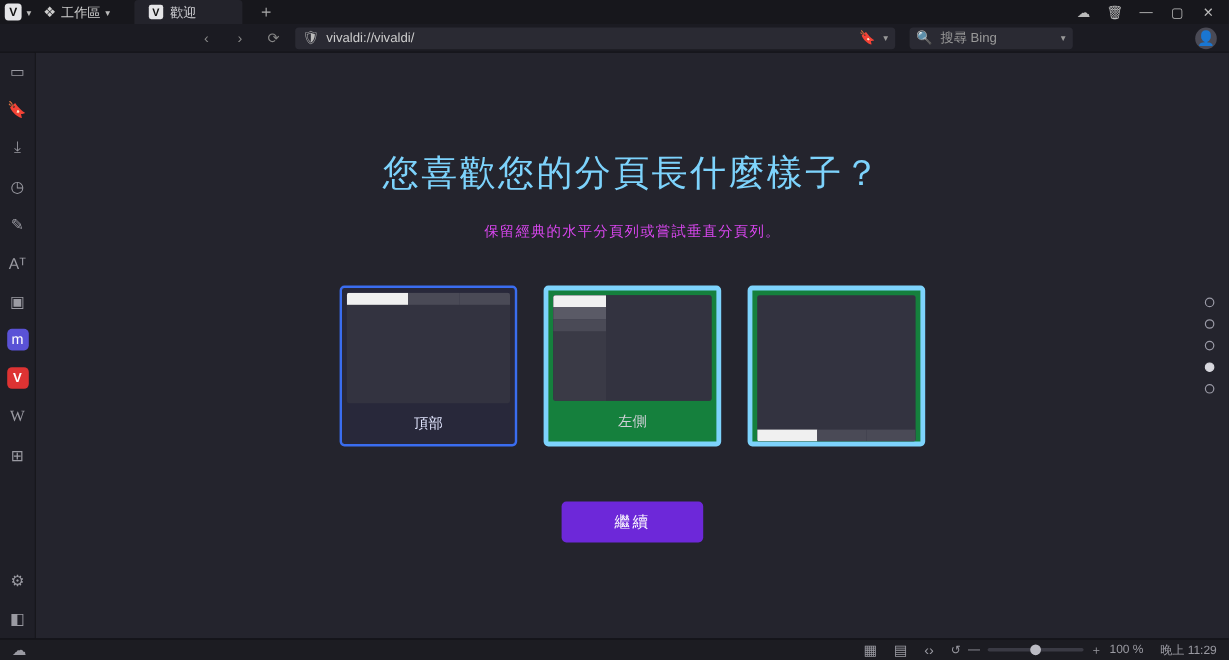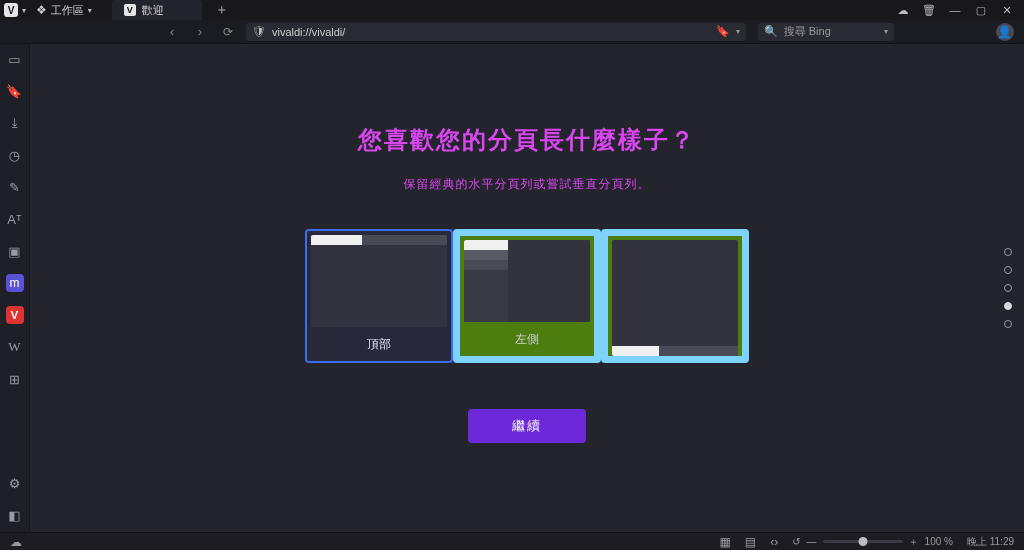--- a/index.html
+++ b/index.html
@@ -142,36 +142,36 @@
 
   
   .content {
     position: absolute;
     left: 30px; right: 0; top: 44px; bottom: 18px;
     background: #24242d;
     display: flex; flex-direction: column; align-items: center;
     padding-top: 80px;
   }
   h1.question {
-    font-size: 24px; font-weight: 700; color: #d946ef;
+    font-size: 30px; font-weight: 400; color: #7dd3fc;
     letter-spacing: 2px;
   }
   .subtitle {
     margin-top: 20px; font-size: 12px; color: #d946ef;
     letter-spacing: 1px;
   }
   .cards {
     margin-top: 36px;
-    display: flex; 
+    display: flex; gap: 22px;
   }
   .card {
     width: 148px; height: 134px;
-    background: #4d7c0f;
+    background: #15803d;
     border-radius: 4px;
-    border: 7px solid #7dd3fc;
+    border: 4px solid #7dd3fc;
     display: flex; flex-direction: column;
     cursor: pointer;
     overflow: hidden;
   }
   .card.selected {
     border: 2px solid #3a6df0;
     background: #28283a;
   }
   .card-preview {
     flex: 1;

